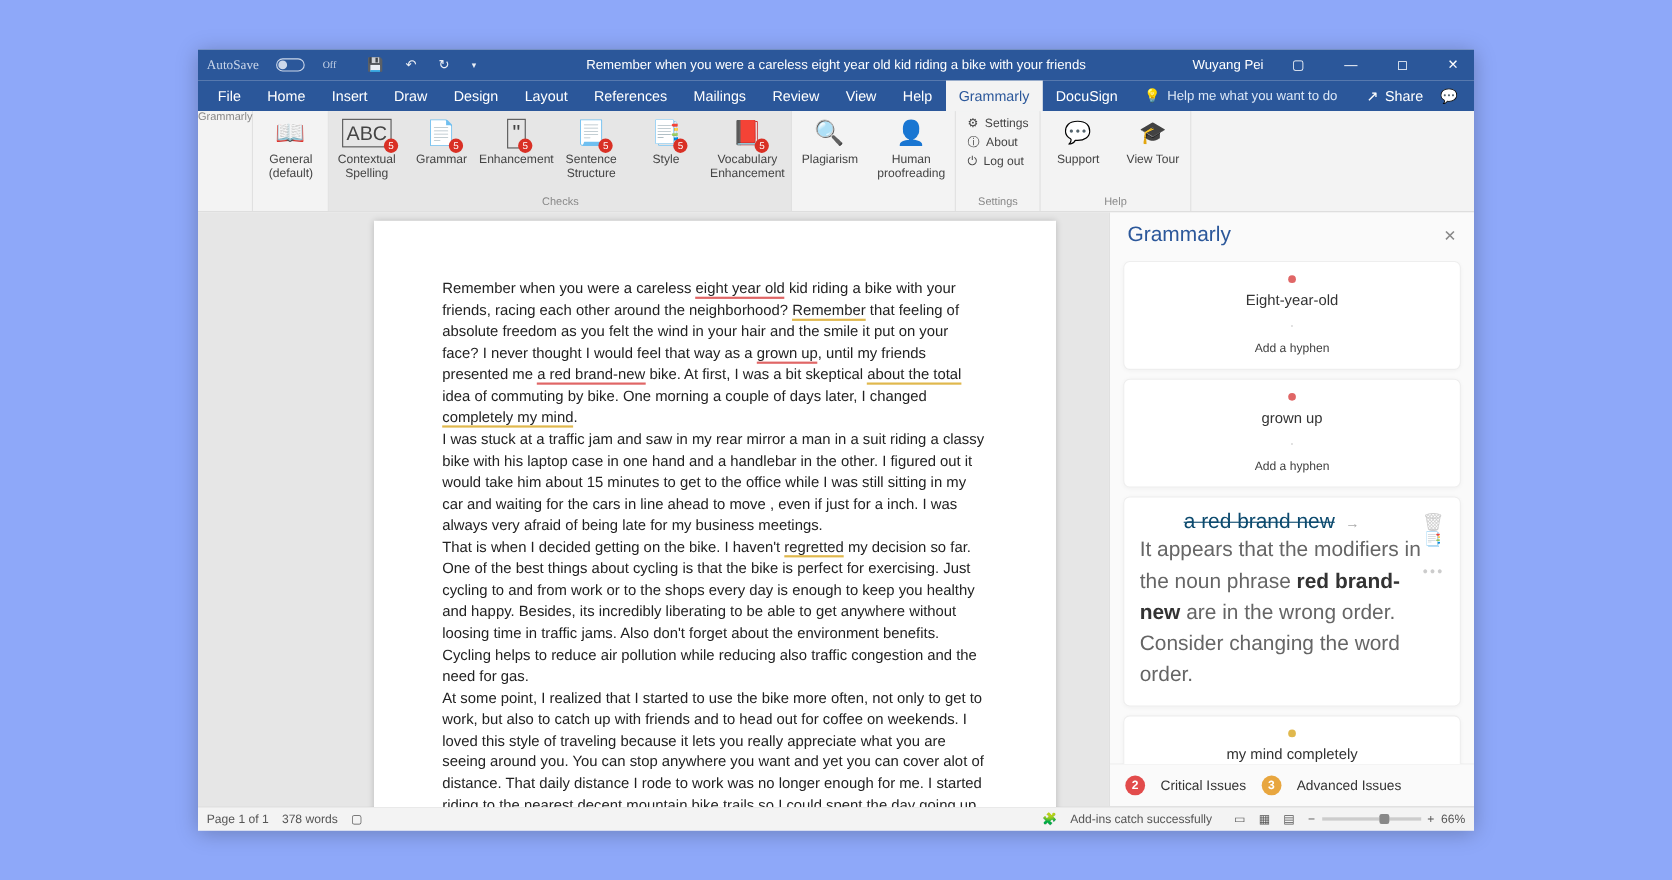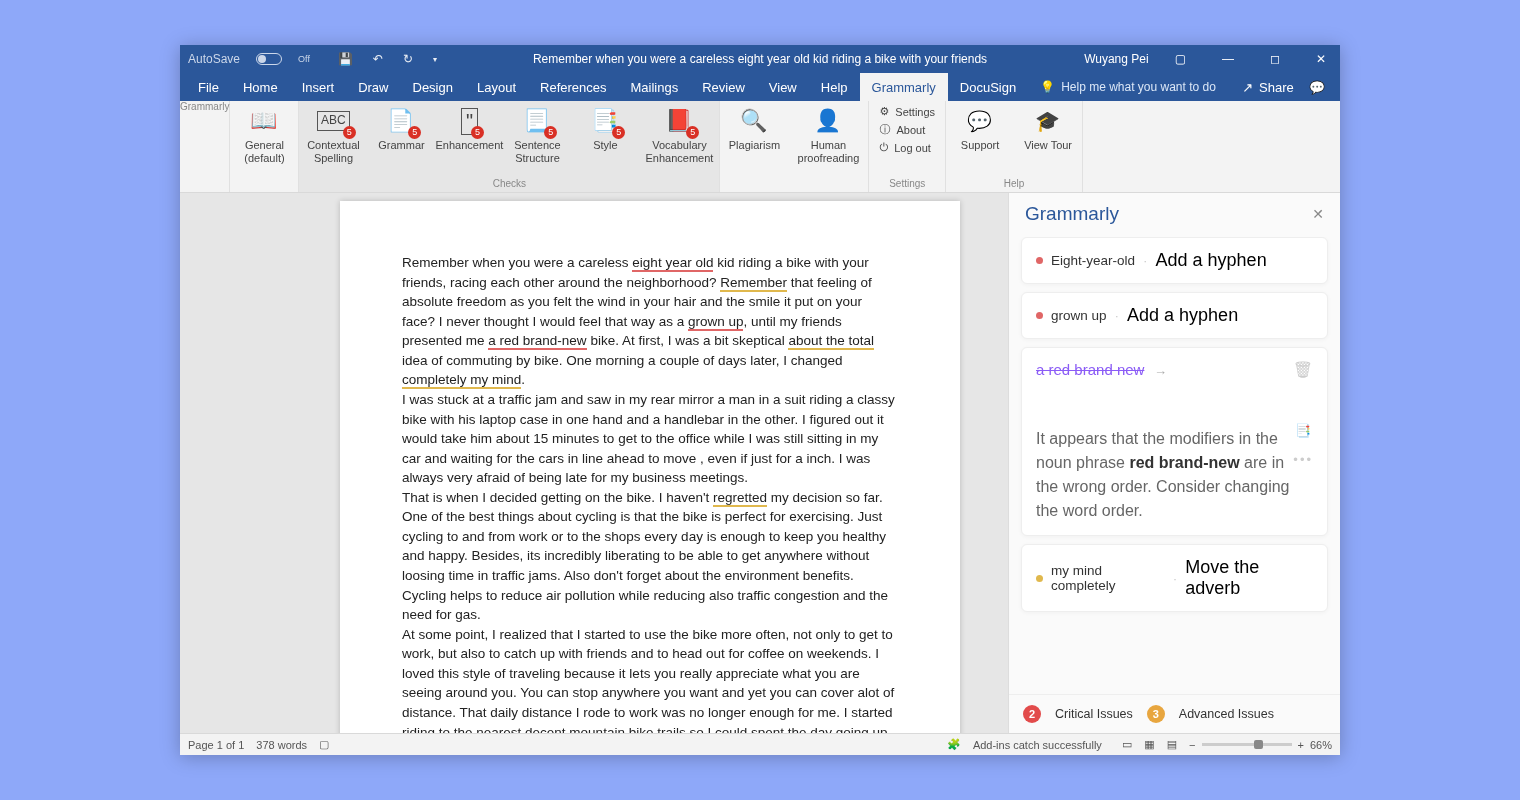--- a/index.html
+++ b/index.html
@@ -2,21 +2,21 @@
 <html><head>
 <meta charset="utf-8">
 <style>
   * { margin: 0; padding: 0; box-sizing: border-box; }
   body { background: #8ea8f9; font-family: "Segoe UI", Arial, sans-serif; font-size: 13px; color: #333; }
   .stage { position: relative; width: 1520px; height: 800px; }
   .window { position: absolute; left: 180px; top: 45px; width: 1160px; height: 710px; background: #fff; box-shadow: 0 2px 18px rgba(0,0,0,0.25); display: flex; flex-direction: column; }
 
   
   .titlebar { height: 28px; background: #2b579a; color: #fff; display: flex; align-items: center; font-size: 12px; position: relative; }
-  .titlebar .auto-save { display: flex; align-items: center; gap: 16px; padding: 0 8px; color: #cbd7ea; }
+  .titlebar .auto-save { display: flex; align-items: center; gap: 16px; padding: 0 8px; color: #cbd7ea; font-family: Liberation Serif, serif; }
   .titlebar .toggle { width: 26px; height: 12px; border: 1px solid #cbd7ea; border-radius: 6px; position: relative; }
   .titlebar .toggle .knob { width: 8px; height: 8px; background: #cbd7ea; border-radius: 50%; position: absolute; left: 1px; top: 1px; }
   .titlebar .toff { font-size: 9px; color: #cbd7ea; }
   .titlebar .qat { display: flex; align-items: center; gap: 20px; padding: 0 20px; }
   .titlebar .qat span { opacity: 0.9; }
   .titlebar .doc-title { position: absolute; left: 0; right: 0; text-align: center; pointer-events: none; font-size: 12px; }
   .titlebar .right { margin-left: auto; display: flex; align-items: center; gap: 16px; padding: 0 4px; }
   .titlebar .winctl { padding: 0 10px; height: 28px; display: flex; align-items: center; }
 
   
@@ -47,32 +47,32 @@
   .page p { margin-bottom: 0px; }
   .u-red { border-bottom: 2px solid #e06666; }
   .u-yel { border-bottom: 2px solid #e0b84d; }
 
   
   .gpanel { width: 332px; background: #fafafa; border-left: 1px solid #ddd; display: flex; flex-direction: column; }
   .gpanel .ghdr { padding: 10px 16px 12px; display: flex; align-items: center; justify-content: space-between; }
   .gpanel .ghdr .t { color: #2b579a; font-size: 19px; }
   .gpanel .gclose { color: #888; font-size: 14px; cursor: pointer; }
   .gpanel .gbody { flex: 1; padding: 0 12px; overflow-y: auto; }
-  .gcard { background: #fff; border: 1px solid #eee; border-radius: 6px; padding: 12px 14px; margin-bottom: 8px; box-shadow: 0 1px 4px rgba(0,0,0,0.04); }
+  .gcard { background: #fff; border: 1px solid #eee; border-radius: 6px; padding: 12px 14px; margin-bottom: 8px; box-shadow: 0 1px 4px rgba(0,0,0,0.04); flex-direction: column; }
   .gcard.collapsed { display: flex; align-items: center; gap: 8px; font-size: 13.5px; }
   .dot { width: 7px; height: 7px; border-radius: 50%; flex-shrink: 0; }
   .dot.red { background: #e06666; }
   .dot.yel { background: #e0b84d; }
-  .gcard .hint { color: #000000; font-size: 18px; }
+  .gcard .hint { color: #404040; font-size: 11px; }
   .gcard.expanded .top { display: flex; align-items: center; justify-content: space-between; }
-  .gcard.expanded .strike { color: #8b5cf6; text-decoration: line-through; font-size: 15px; }
+  .gcard.expanded .strike { color: #0c4a6e; text-decoration: line-through; font-size: 19px; margin-left: 40px; }
   .gcard.expanded .arrow { color: #aaa; margin-left: 6px; }
   .gcard.expanded .trash { color: #ccc; cursor: pointer; font-size: 16px; }
   .gcard.expanded .suggest { display: inline-block; background: #4fae6a; color: #fff; padding: 6px 12px; border-radius: 4px; margin: 12px 0 10px; font-size: 14px; cursor: pointer; }
-  .gcard.expanded .expl { color: #666; font-size: 16px; line-height: 1.5; margin-top: 48px; }
+  .gcard.expanded .expl { color: #666; font-size: 19px; line-height: 1.5; }
   .gcard.expanded .expl b { color: #333; font-weight: 600; }
   .gcard.expanded .cardicons { float: right; color: #ccc; margin-top: -4px; display: flex; flex-direction: column; gap: 14px; align-items: center; }
   .gpanel .gfoot { border-top: 1px solid #eee; padding: 10px 14px; display: flex; align-items: center; gap: 14px; font-size: 12.5px; }
   .circ { width: 18px; height: 18px; border-radius: 50%; color: #fff; font-size: 11px; display: inline-flex; align-items: center; justify-content: center; font-weight: 600; }
   .circ.r { background: #e24b4b; }
   .circ.y { background: #e8a63f; }
 
   
   .status { height: 22px; background: #f3f3f3; border-top: 1px solid #d9d9d9; display: flex; align-items: center; font-size: 11px; color: #555; padding: 0 8px; gap: 12px; }
   .status .spacer { flex: 1; }
@@ -155,21 +155,21 @@
             <span>General (default)</span>
           </div>
         </div>
         <div class="glabel">&nbsp;</div>
       </div>
 
       <div class="rib-group rib-checks">
         <div class="rib-row">
           <div class="rib-btn">
             <div class="ico">
-                <span class="ic" style="font-size:12px;border:1px solid #555;padding:2px 3px;">ABC</span>
+                <span class="ic" style="font-size:18px;border:1px solid #555;padding:2px 3px;">ABC</span>
                 <span class="badge">5</span>
               </div>
             <span>Contextual Spelling</span>
           </div>
           <div class="rib-btn">
             <div class="ico">
                 <span class="ic" style="font-size:22px;">📄</span>
                 <span class="badge">5</span>
               </div>
             <span>Grammar</span>

